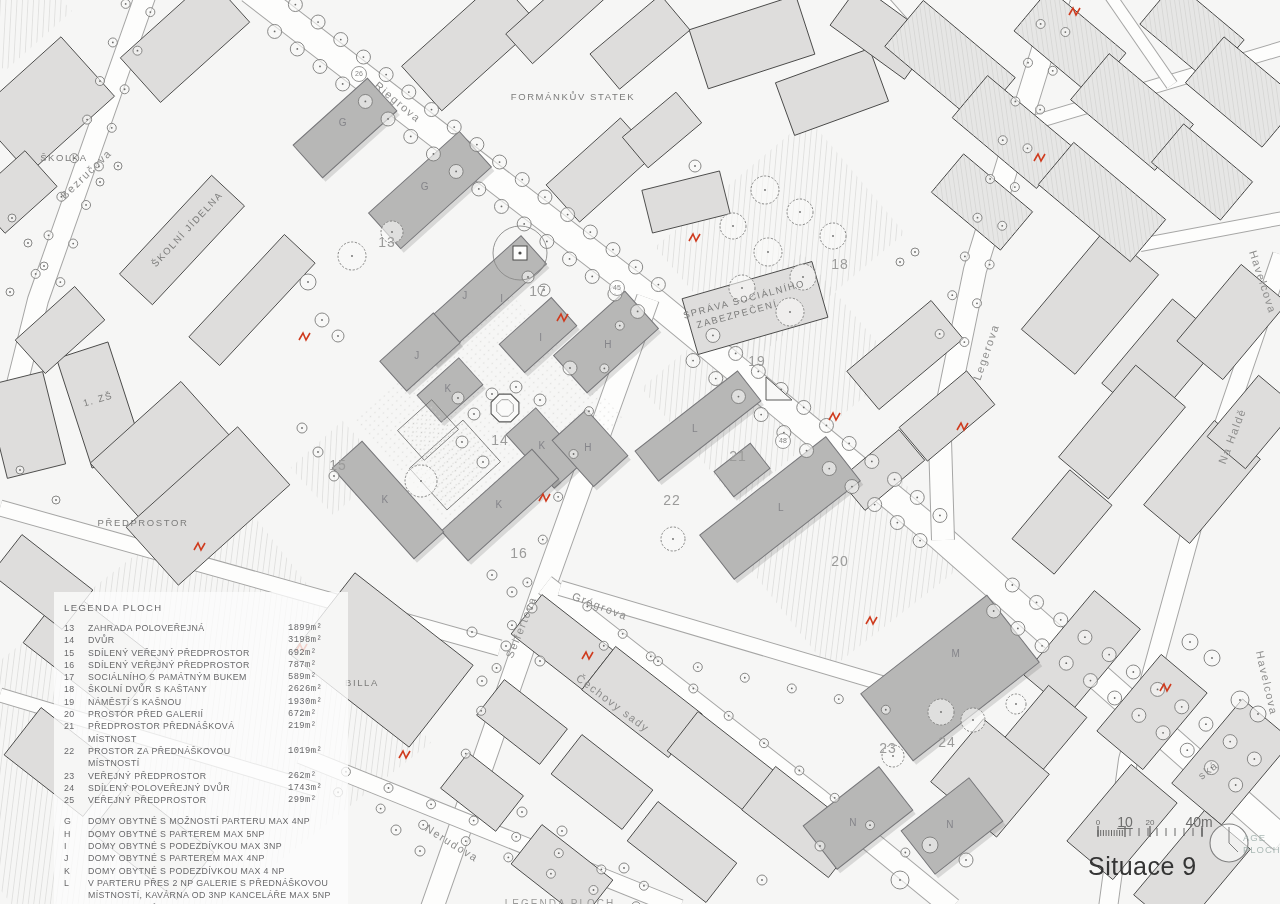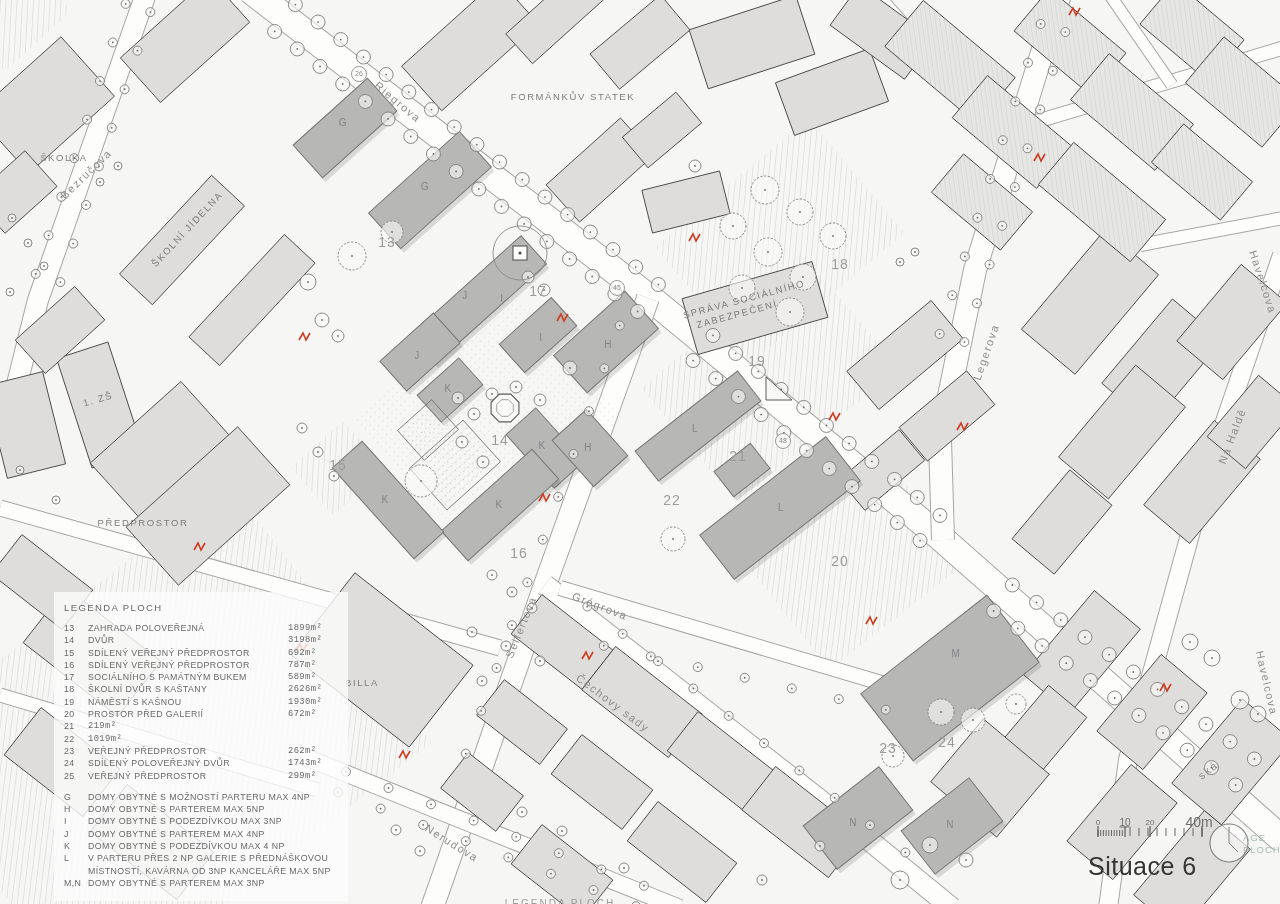--- a/index.html
+++ b/index.html
@@ -773,24 +773,26 @@
       <span class="c2">NÁMĚSTÍ S KAŠNOU</span>
       <span class="c3">1930m²</span>
     </div>
         <div class="lrow">
       <span class="c1">20</span>
       <span class="c2">PROSTOR PŘED GALERIÍ</span>
       <span class="c3">672m²</span>
     </div>
         <div class="lrow">
       <span class="c1">21</span>
+      <span class="c2">PŘEDPROSTOR PŘEDNÁŠKOVÁ MÍSTNOST</span>
       <span class="c3">219m²</span>
     </div>
         <div class="lrow">
       <span class="c1">22</span>
+      <span class="c2">PROSTOR ZA PŘEDNÁŠKOVOU MÍSTNOSTÍ</span>
       <span class="c3">1019m²</span>
     </div>
         <div class="lrow">
       <span class="c1">23</span>
       <span class="c2">VEŘEJNÝ PŘEDPROSTOR</span>
       <span class="c3">262m²</span>
     </div>
         <div class="lrow">
       <span class="c1">24</span>
       <span class="c2">SDÍLENÝ POLOVEŘEJNÝ DVŮR</span>
@@ -857,24 +859,24 @@
           <line x1="111" y1="12" x2="111" y2="20"></line>
           <line x1="120" y1="12" x2="120" y2="20"></line>
           <line x1="129" y1="12" x2="129" y2="20"></line>
           <line x1="25" y1="10" x2="25" y2="21" stroke-width="1.2"></line>
           <line x1="52" y1="10" x2="52" y2="21" stroke-width="1.2"></line>
           <line x1="77" y1="10" x2="77" y2="21" stroke-width="1.2"></line>
           <line x1="129" y1="10" x2="129" y2="21" stroke-width="1.2"></line>
         </g>
     </svg>
     <span class="lbl" id="st0" style="left:25px;top:2px;font-size:8px;color:#6e6e6d;">0</span>
-    <span class="lbl" id="st1" style="left:52px;top:2px;font-size:10px;color:#6e6e6d;text-decoration:underline;">10</span>
+    <span class="lbl" id="st1" style="left:52px;top:2px;font-size:14px;color:#6e6e6d;text-decoration:underline;">10</span>
     <span class="lbl" id="st2" style="left:77px;top:2px;font-size:8px;color:#6e6e6d;">20</span>
     <span class="lbl" id="st3" style="left:126px;top:2px;font-size:14px;color:#6e6e6d;">40m</span>
-    <div class="maptitle">Situace 6</div>
+    <div class="maptitle">Situace 9</div>
     <div class="watermark">
       <div>AGE</div>
       <div>PLOCH</div>
     </div>
   </div>
 
   <div class="cutlabel">LEGENDA PLOCH</div>
 
 </div>
 

